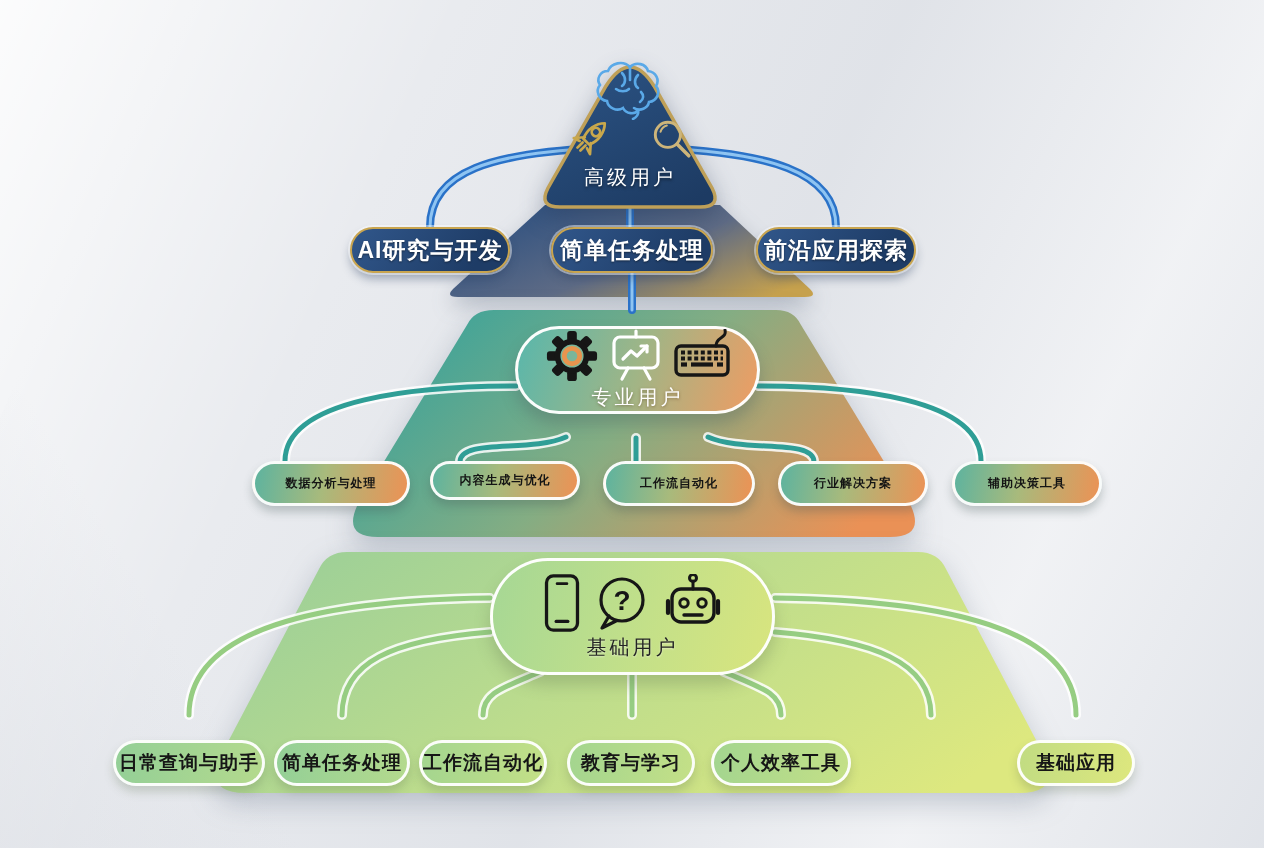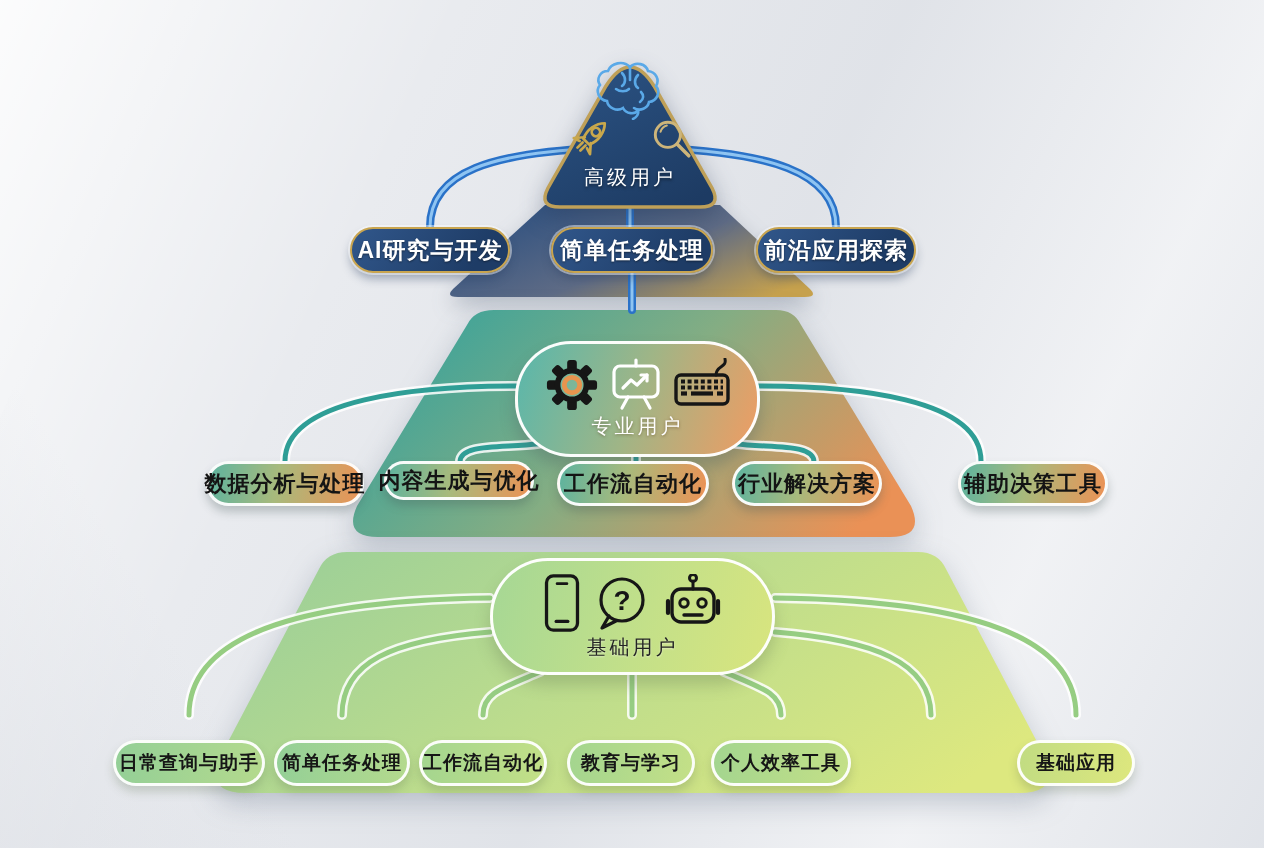--- a/index.html
+++ b/index.html
@@ -15,38 +15,38 @@
   svg.diagram{position:absolute;left:0;top:0;z-index:1;}
   .overlay{position:absolute;inset:0;z-index:2;}
 
   .pill{position:absolute;display:flex;align-items:center;justify-content:center;
         font-weight:bold;letter-spacing:1px;white-space:nowrap;box-sizing:border-box;}
   .pill-t1{background:linear-gradient(125deg,#31578b 0%,#1e3c66 80%);
         border:2px solid #c9a54f;border-radius:24px;color:#ffffff;font-size:23px;
         box-shadow:0 0 0 2px rgba(255,255,255,.45),0 6px 10px rgba(40,60,95,.38);
         text-shadow:0 1px 2px rgba(0,0,0,.45);}
   .pill-t2{background:linear-gradient(100deg,#5db39f 0%,#a8ba7c 45%,#ec9255 100%);
-        border:3px solid rgba(255,255,255,.95);border-radius:24px;color:#141414;font-size:22px;
-        box-shadow:0 6px 10px rgba(70,90,90,.30);}
+        border:3px solid rgba(255,255,255,.95);border-radius:24px;color:#141414;font-size:12px;
+        box-shadow:0 6px 10px rgba(70,90,90,.30);margin-left:46px;}
   .pill-t3{border:3px solid rgba(255,255,255,.95);border-radius:24px;color:#161616;font-size:19px;
         box-shadow:0 6px 10px rgba(90,110,80,.25);margin-top:24px;}
   .g0{background:linear-gradient(100deg,#93cf97 0%,#b4da8d 100%);}
   .g1{background:linear-gradient(100deg,#a3d58f 0%,#c4e087 100%);}
   .g2{background:linear-gradient(100deg,#c1dc82 0%,#dde77e 100%);}
 
   .tier-label{font-weight:normal;font-size:20px;letter-spacing:3px;text-align:left;}
   .tier1-content{position:absolute;left:532px;top:58px;width:196px;height:148px;
         display:flex;flex-direction:column;align-items:center;}
   .tier1-content .icon-row{display:flex;align-items:center;gap:34px;margin-top:-6px;}
   .lbl-t1{color:#ffffff;text-shadow:0 2px 3px rgba(0,0,0,.5);margin-top:2px;}
 
   .badge{position:absolute;display:flex;flex-direction:column;align-items:center;
         justify-content:center;box-sizing:border-box;}
   .badge .icon-row{display:flex;align-items:center;gap:8px;}
-  .badge-t2{left:515px;top:341px;width:245px;height:116px;border-radius:56px;
+  .badge-t2{left:515px;top:326px;width:245px;height:88px;border-radius:56px;
         background:linear-gradient(110deg,#58b7ac 0%,#a0b586 50%,#ef9c63 100%);
         border:3px solid rgba(255,255,255,.97);
         box-shadow:0 10px 16px rgba(70,90,95,.32);}
   .lbl-t2{color:#ffffff;text-shadow:0 1px 3px rgba(90,60,30,.5);margin-top:1px;}
   .badge-t3{left:490px;top:558px;width:285px;height:117px;border-radius:58px;
         background:linear-gradient(110deg,#a5d795 0%,#c3e089 55%,#d9e57e 100%);
         border:3px solid rgba(255,255,255,.97);
         box-shadow:0 10px 16px rgba(95,115,80,.30);}
   .lbl-t3{color:#242424;text-shadow:0 1px 2px rgba(255,255,255,.55);margin-top:1px;}
 </style>
@@ -211,21 +211,21 @@
           </g>
         </svg>
       </div>
       <div class="tier-label lbl-t2">专业用户</div>
     </div>
 
     <div class="pill pill-t2" style="left:206px;top:461px;width:158px;height:45px;">数据分析与处理</div>
     <div class="pill pill-t2" style="left:384px;top:461px;width:150px;height:39px;">内容生成与优化</div>
     <div class="pill pill-t2" style="left:557px;top:461px;width:152px;height:45px;">工作流自动化</div>
     <div class="pill pill-t2" style="left:732px;top:461px;width:150px;height:45px;">行业解决方案</div>
-    <div class="pill pill-t2" style="left:958px;top:461px;width:150px;height:45px;">辅助决策工具</div>
+    <div class="pill pill-t2" style="left:906px;top:461px;width:150px;height:45px;">辅助决策工具</div>
 
     <div class="badge badge-t3">
       <div class="icon-row" style="gap:12px;">
         <svg width="40" height="60" viewBox="0 0 40 62" fill="none" stroke="#161616" stroke-linecap="round">
           <rect x="4" y="3" width="32" height="56" rx="7" stroke-width="3.4"></rect>
           <path d="M15,11 H25" stroke-width="3"></path>
           <path d="M14,50 H26" stroke-width="3.4"></path>
         </svg>
         <svg width="56" height="58" viewBox="0 0 56 58">
           <circle cx="28" cy="26" r="21" fill="none" stroke="#161616" stroke-width="3.2"></circle>

